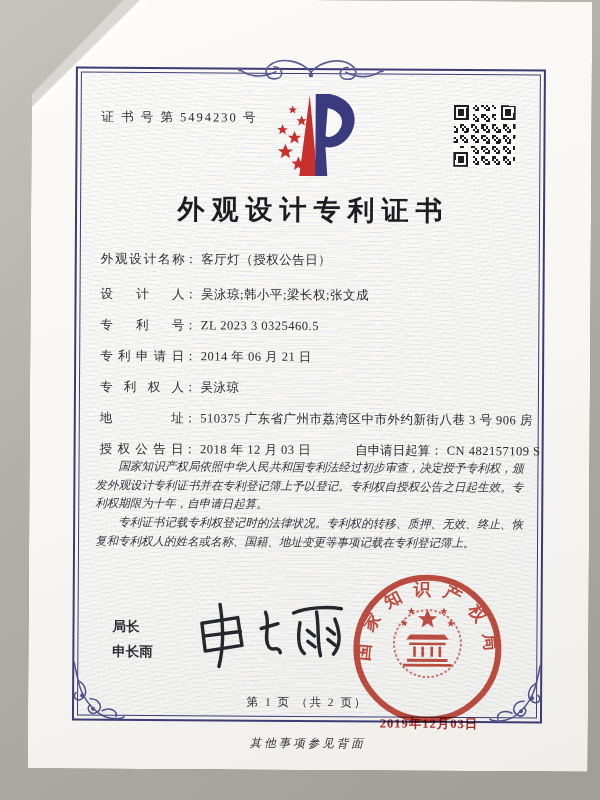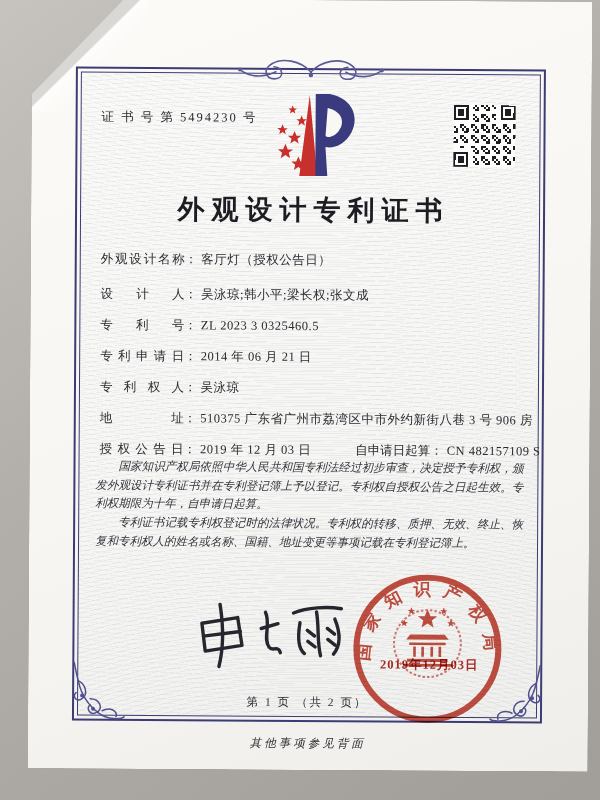--- a/index.html
+++ b/index.html
@@ -51,21 +51,21 @@
   .grant-pair2{margin-left:44px;}
   .paras{
     position:absolute;left:20px;right:18px;top:388px;
     font-size:11.5px;line-height:1.62;text-align:justify;font-style:italic;color:#33333a;
   }
   .paras p{margin:0;text-indent:2em;}
   .signer{position:absolute;left:38px;top:546px;font-size:13.5px;line-height:1.85;font-weight:bold;color:#2a2a30;}
   .signature{position:absolute;left:112px;top:524px;}
   .seal{position:absolute;left:277px;top:502px;mix-blend-mode:multiply;}
   .seal-date{
-    position:absolute;left:280px;top:586px;width:150px;text-align:center;
+    position:absolute;left:280px;top:645px;width:150px;text-align:center;
     color:#b32a26;font-size:12.5px;font-weight:bold;letter-spacing:1px;mix-blend-mode:multiply;
   }
   .page-info{position:absolute;left:0;right:0;bottom:10px;text-align:center;font-size:11.5px;letter-spacing:2px;}
   .back-note{
     position:absolute;left:0;right:0;top:736px;text-align:center;
     font-size:11.5px;font-style:italic;letter-spacing:3px;color:#2f2f35;
   }
   svg{display:block;}
 </style>
 </head>
@@ -352,29 +352,33 @@
       <div class="frow">
         <span class="flabel">专利申请日</span><span class="fcolon">：</span><span class="fvalue">2014 年 06 月 21 日</span>
       </div>
       <div class="frow">
         <span class="flabel">专 利 权 人</span><span class="fcolon">：</span><span class="fvalue">吴泳琼</span>
       </div>
       <div class="frow">
         <span class="flabel">地 址</span><span class="fcolon">：</span><span class="fvalue">510375 广东省广州市荔湾区中市外约新街八巷 3 号 906 房</span>
       </div>
       <div class="frow">
-        <span class="flabel">授权公告日</span><span class="fcolon">：</span><span class="fvalue">2019 年 12 月 03 日</span><span class="grant-pair2"><span>自申请日起算</span><span class="fcolon">：</span><span class="fvalue">CN 482157109 S</span></span>
+        <span class="flabel">授权公告日</span><span class="fcolon">：</span><span class="fvalue">2018 年 12 月 03 日</span><span class="grant-pair2"><span>自申请日起算</span><span class="fcolon">：</span><span class="fvalue">CN 482157109 S</span></span>
       </div>
     </div>
 
     <div class="paras">
       <p>国家知识产权局依照中华人民共和国专利法经过初步审查，决定授予专利权，颁发外观设计专利证书并在专利登记簿上予以登记。专利权自授权公告之日起生效。专利权期限为十年，自申请日起算。</p>
       <p>专利证书记载专利权登记时的法律状况。专利权的转移、质押、无效、终止、恢复和专利权人的姓名或名称、国籍、地址变更等事项记载在专利登记簿上。</p>
     </div>
 
+    <div class="signer">
+      <div>局长</div>
+      <div>申长雨</div>
+    </div>
 
     <svg class="signature" width="180" height="82" viewBox="0 0 180 82">
       <g fill="none" stroke="#26262f" stroke-width="3.4" stroke-linecap="round" stroke-linejoin="round" transform="rotate(-3 90 40)">
         <path d="M16,26 L52,22 L55,50 L18,54 Z"></path>
         <path d="M17,39 L54,36"></path>
         <path d="M35,8 C37,26 37,50 31,70"></path>
         <path d="M80,18 C85,30 76,44 82,53 C85,58 91,51 93,59"></path>
         <path d="M75,34 L92,30"></path>
         <path d="M108,20 C122,15 142,15 156,18"></path>
         <path d="M131,20 C133,35 130,50 133,64"></path>

